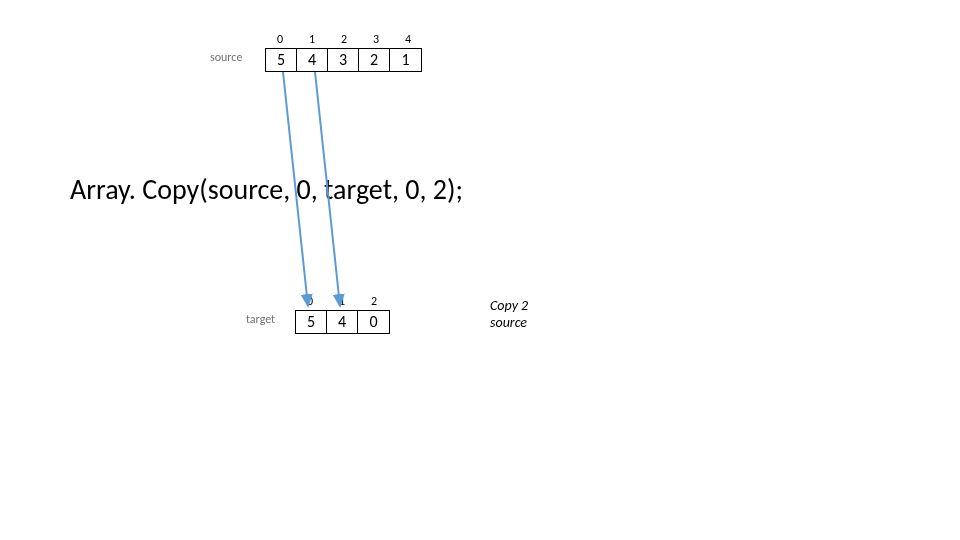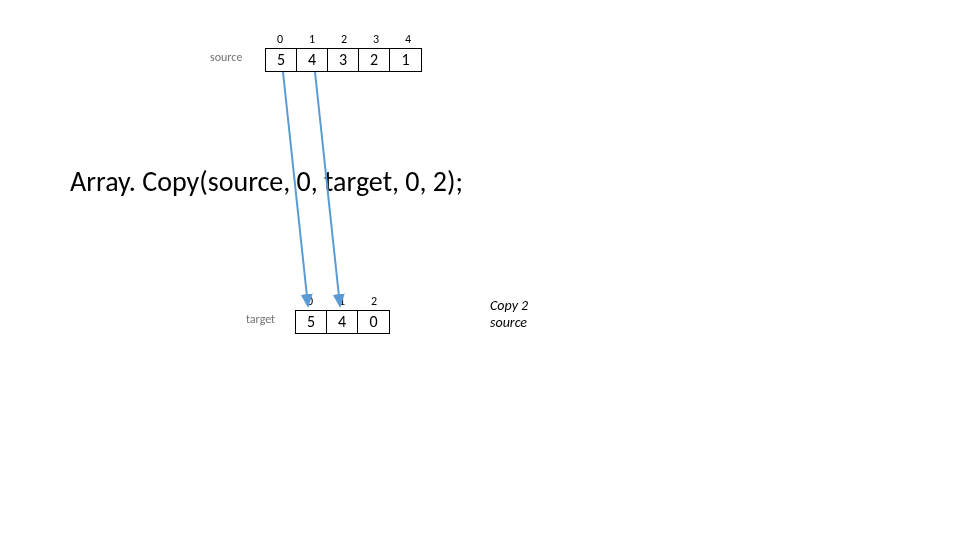--- a/index.html
+++ b/index.html
@@ -80,21 +80,21 @@
 <div class="array-label" style="left:210px; top:50px;">source</div>
 
 <div class="array-row" style="left:265px; top:48px;">
   <div class="array-cell">5</div>
   <div class="array-cell">4</div>
   <div class="array-cell">3</div>
   <div class="array-cell">2</div>
   <div class="array-cell">1</div>
 </div>
 
-<div class="code-line" style="left:70px; top:164px;">Array. Copy(source, 0, target, 0, 2);</div>
+<div class="code-line" style="left:70px; top:172px;">Array. Copy(source, 0, target, 0, 2);</div>
 
 <div class="index-row" style="left:294px; top:294px;">
   <div class="index-cell">0</div>
   <div class="index-cell">1</div>
   <div class="index-cell">2</div>
 </div>
 
 <div class="array-label" style="left:246px; top:312px;">target</div>
 
 <div class="array-row" style="left:295px; top:310px;">

